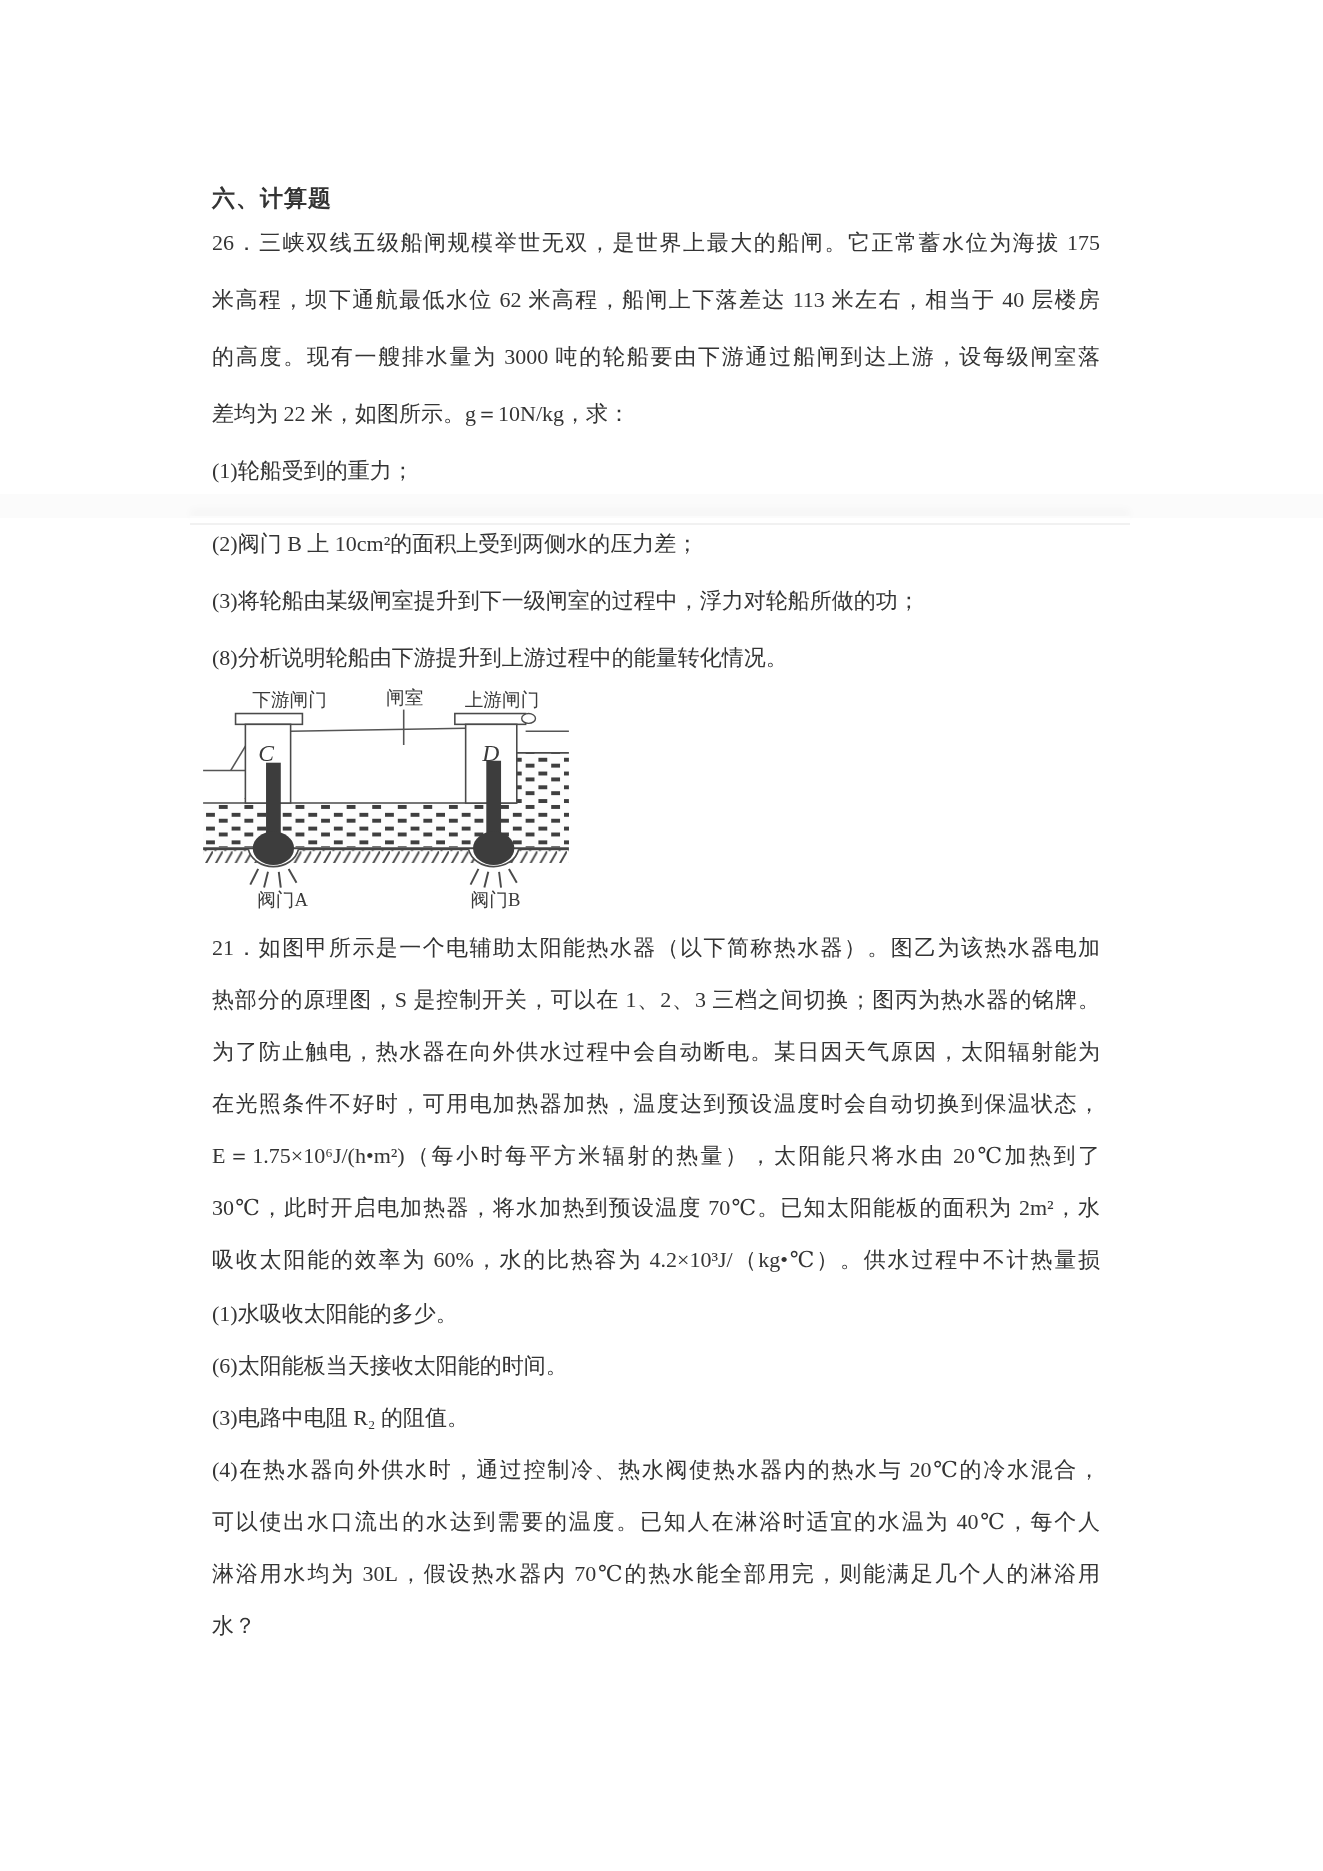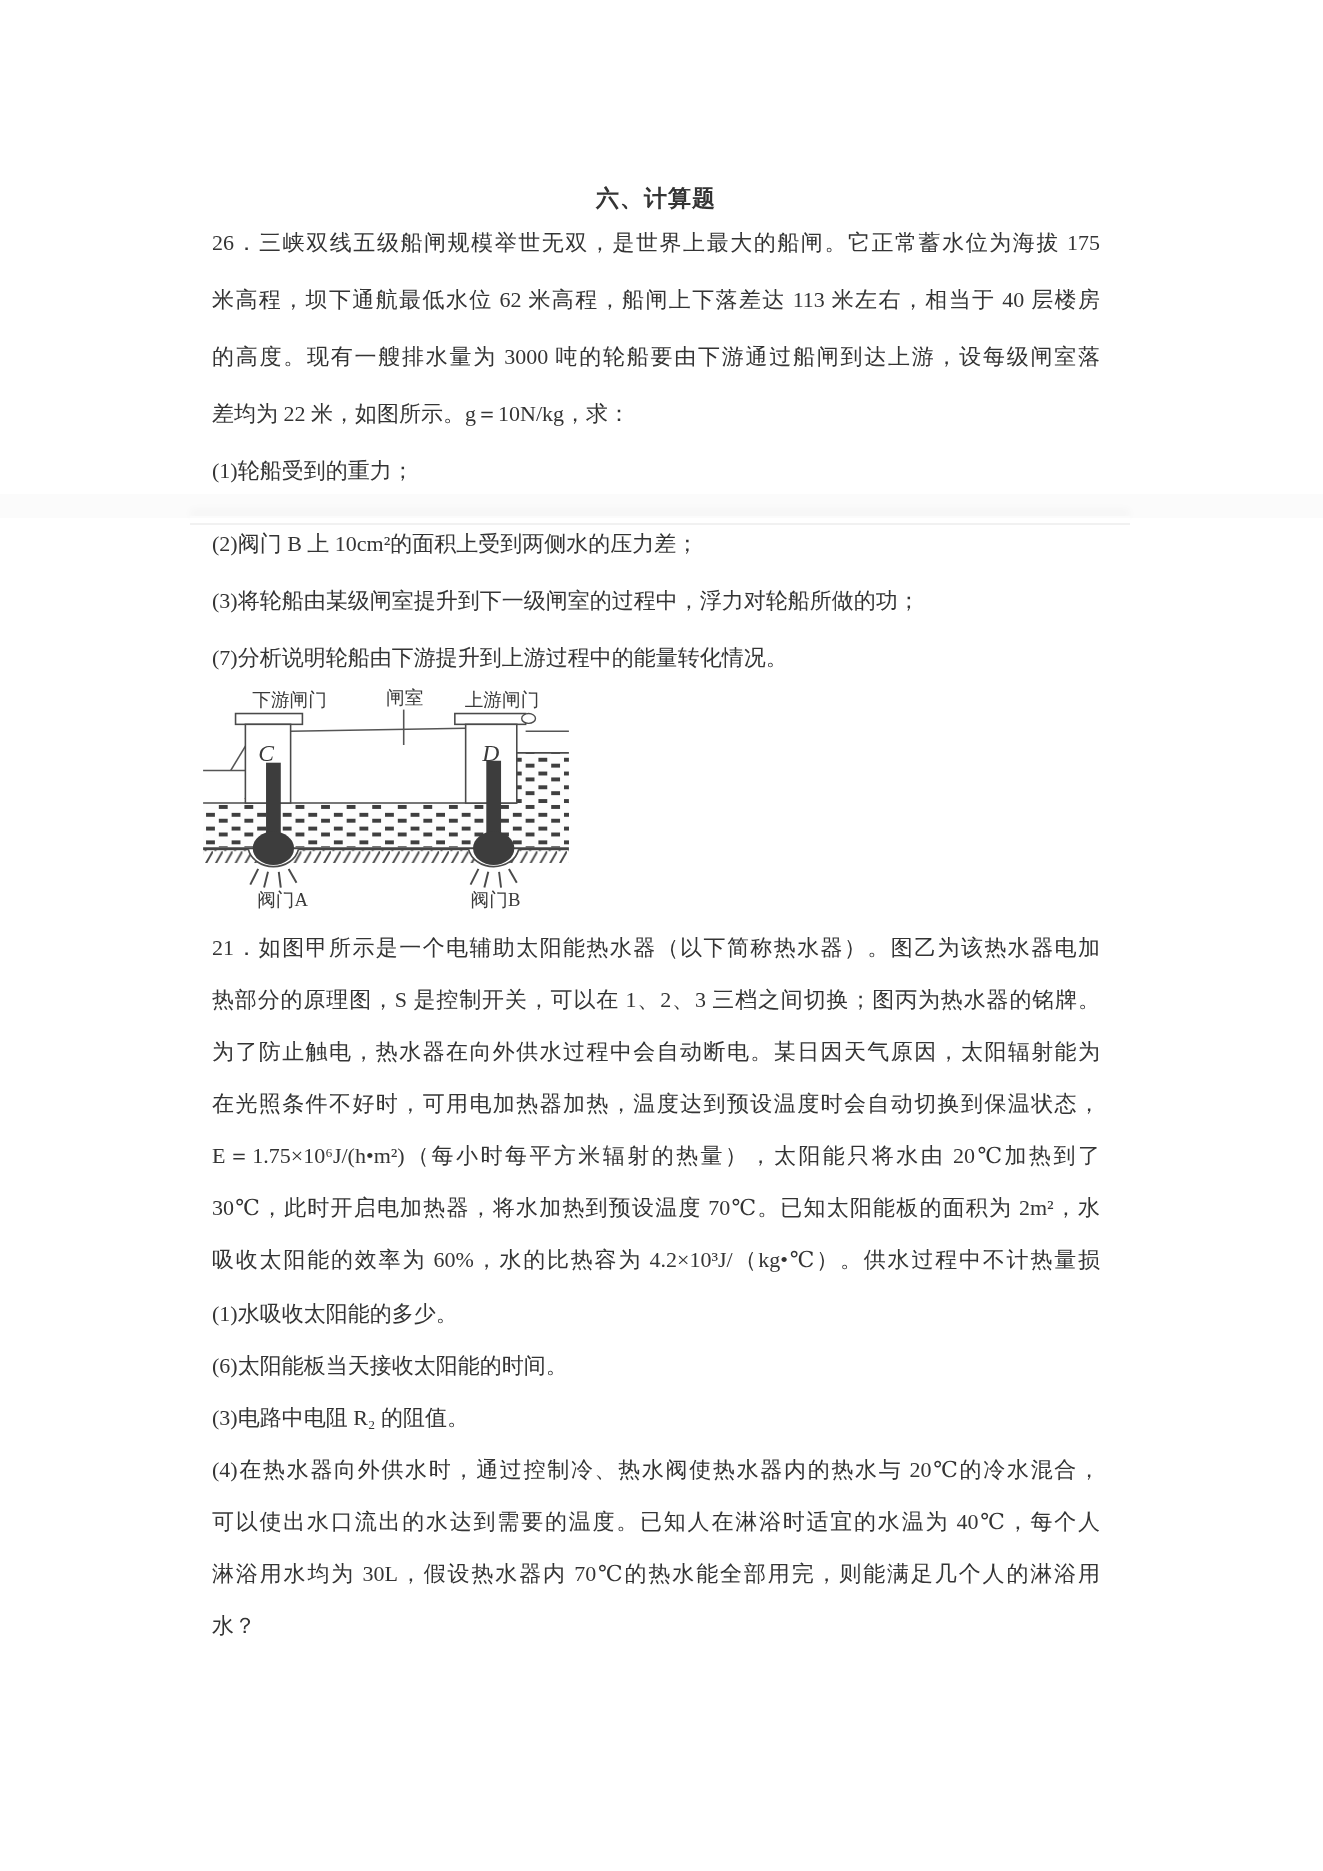--- a/index.html
+++ b/index.html
@@ -16,21 +16,20 @@
     position:absolute;
     left:212px;top:0;
     width:888px;
     padding-top:184px;
   }
   .heading{
     font-size:23px;
     font-weight:700;
     line-height:30px;
     letter-spacing:1px;
-    text-align:center;
   }
   .para26 .line, .items26 .line{
     font-size:22px;
     line-height:57px;
     white-space:nowrap;
   }
   .para27 .line, .items27 .line{
     font-size:22px;
     line-height:52px;
     white-space:nowrap;
@@ -90,21 +89,21 @@
     <div class="line j">26．三峡双线五级船闸规模举世无双，是世界上最大的船闸。它正常蓄水位为海拔 175</div>
     <div class="line j">米高程，坝下通航最低水位 62 米高程，船闸上下落差达 113 米左右，相当于 40 层楼房</div>
     <div class="line j">的高度。现有一艘排水量为 3000 吨的轮船要由下游通过船闸到达上游，设每级闸室落</div>
     <div class="line">差均为 22 米，如图所示。g＝10N/kg，求：</div>
   </div>
 
   <div class="items26">
     <div class="line">(1)轮船受到的重力；</div>
     <div class="line gap-above">(2)阀门 B 上 10cm²的面积上受到两侧水的压力差；</div>
     <div class="line">(3)将轮船由某级闸室提升到下一级闸室的过程中，浮力对轮船所做的功；</div>
-    <div class="line">(7)分析说明轮船由下游提升到上游过程中的能量转化情况。</div>
+    <div class="line">(8)分析说明轮船由下游提升到上游过程中的能量转化情况。</div>
   </div>
 
   <div class="figure-wrap">
     <svg width="372" height="236" viewBox="0 0 372 240">
       <defs>
         <pattern id="bk" width="26" height="14" patternUnits="userSpaceOnUse">
           <rect width="26" height="14" fill="#fdfdfd"></rect>
           <rect x="3" y="3" width="9" height="4" fill="#3f3f3f"></rect>
           <rect x="16" y="9" width="9" height="4" fill="#3f3f3f"></rect>
         </pattern>

